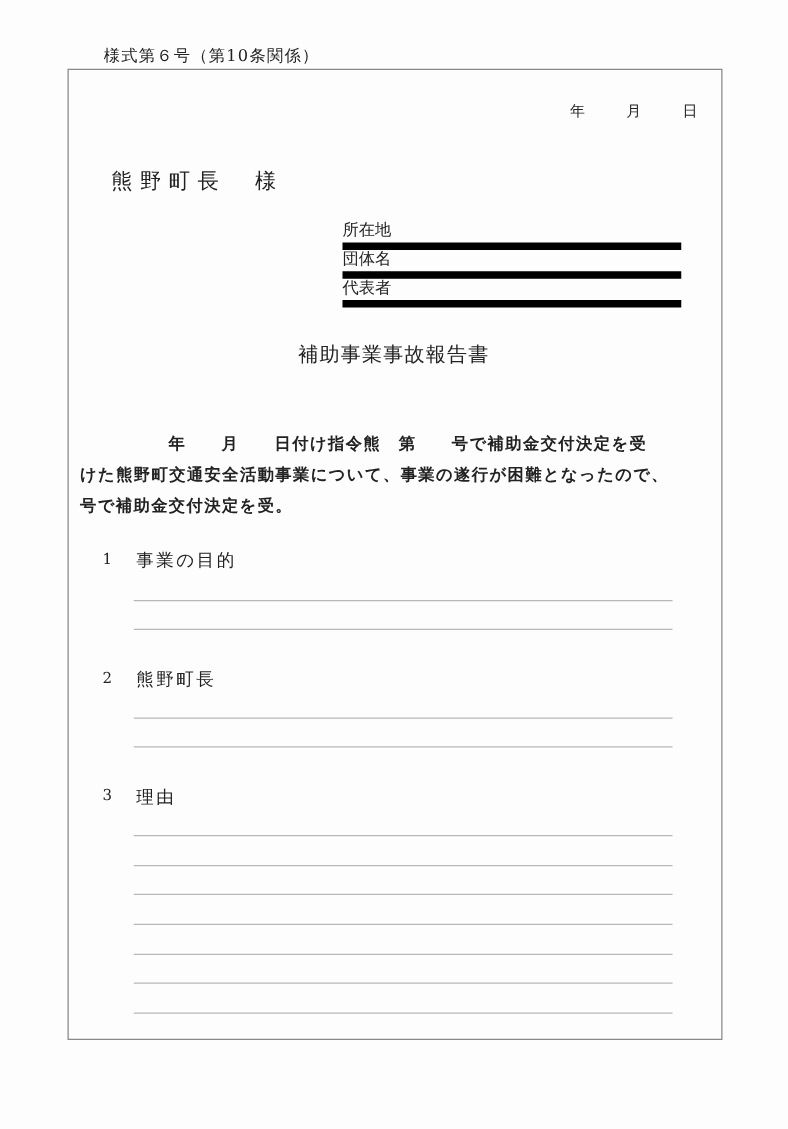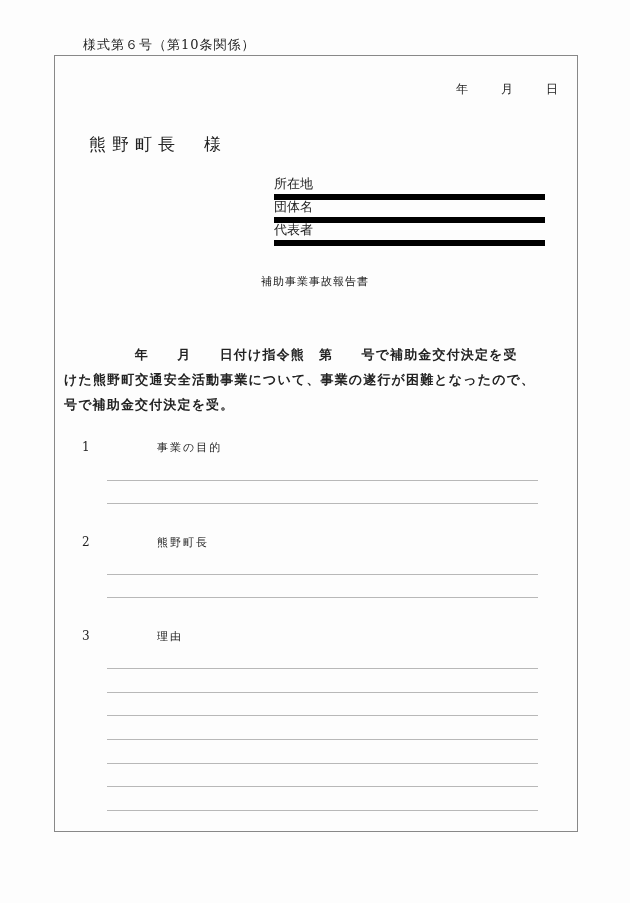--- a/index.html
+++ b/index.html
@@ -14,24 +14,24 @@
     position: absolute; left: 54px; top: 55px; width: 524px; height: 777px;
     border: 1px solid #888; box-sizing: border-box;
   }
   .date { top: 81px; font-size: 12px; }
   .addressee { left: 89px; top: 133px; font-size: 17px; letter-spacing: 6px; }
   .info-row {
     position: absolute; left: 274px; width: 271px; height: 18px;
     border-bottom: 6px solid #000000; font-size: 13px;
   }
   .info-row span { position: absolute; left: 0; bottom: 1px; }
-  .title { left: 0; width: 630px; text-align: center; top: 274px; font-size: 11px; letter-spacing: 1px; }
+  .title { left: 0; width: 630px; text-align: center; top: 274px; font-size: 16px; letter-spacing: 1px; }
   .body-line { left: 64px; font-size: 13px; letter-spacing: 1.15px; font-weight: bold; }
   .section-num { left: 82px; font-size: 12px; }
-  .section-label { left: 109px; font-size: 11px; letter-spacing: 2px; margin-left: 48px; }
+  .section-label { left: 109px; font-size: 14px; letter-spacing: 2px; }
   .rule {
     position: absolute; left: 107px; width: 431px; height: 0;
     border-top: 1px solid #b8b8b8;
   }
 </style>
 </head>
 <body>
 
 <div class="abs form-no">様式第６号（第10条関係）</div>
 

